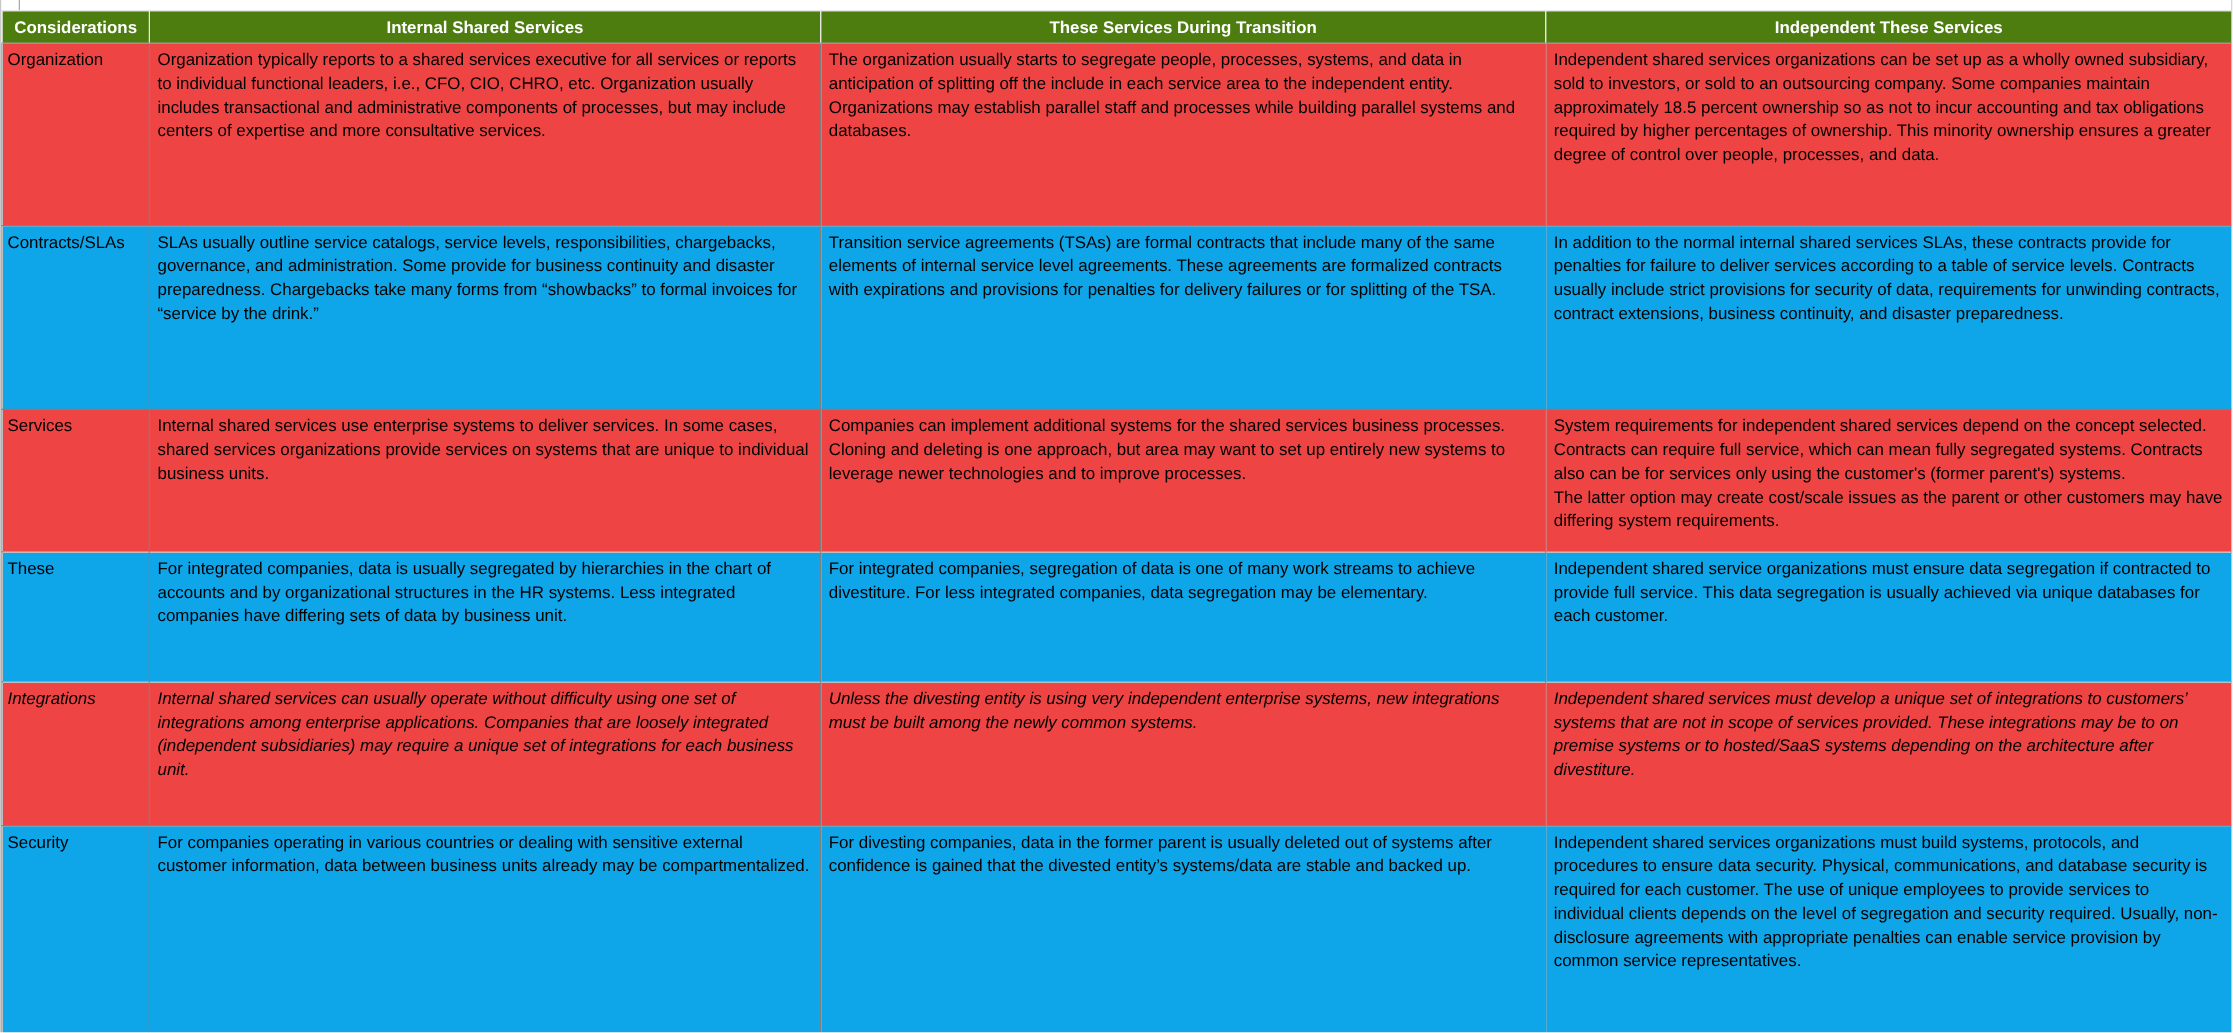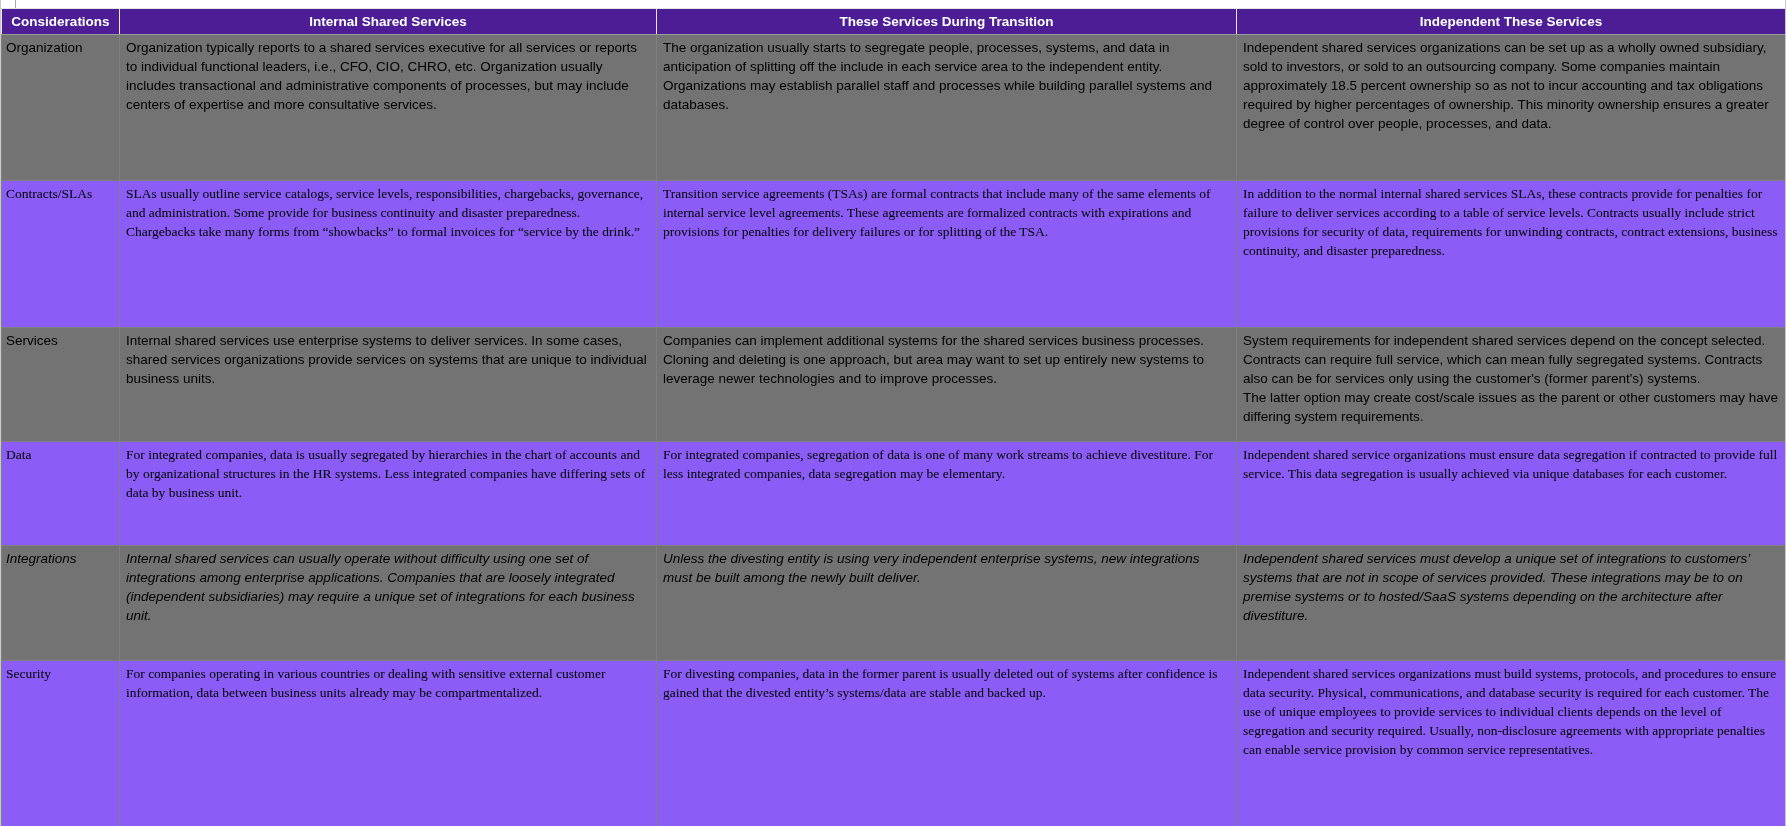--- a/index.html
+++ b/index.html
@@ -32,21 +32,21 @@
     left: 0;
     width: 1785px;
     border-collapse: collapse;
     table-layout: fixed;
     border-top: 1px solid #9a9a9a;
     border-left: 1px solid #9a9a9a;
     border-right: 1px solid #9a9a9a;
     border-bottom: 5px solid #808080;
   }
   th {
-    background: #4c1d95;
+    background: #4d7c0f;
     color: #ffffff;
     font-size: 13.5px;
     font-weight: bold;
     height: 25px;
     text-align: center;
     vertical-align: middle;
     padding: 0 4px;
     border: 1px solid #e6e6e6;
     border-bottom: 1px solid #9a9a9a;
   }
@@ -57,22 +57,22 @@
     vertical-align: top;
     padding: 3px 7px 0 6px;
     border: 1px solid #7f7f7f;
     white-space: pre-line;
     overflow: hidden;
   }
   td.rowhead {
     padding-left: 4px;
     padding-right: 4px;
   }
-  tr.alt td { background: #737373; }
-  tr.plain td { background: #8b5cf6; font-family: Liberation Serif, serif; }
+  tr.alt td { background: #ef4444; }
+  tr.plain td { background: #0ea5e9; }
   tr.h142 td { height: 142px; }
   tr.h143 td { height: 143px; }
   tr.h110 td { height: 110px; }
   tr.h100 td { height: 100px; }
   tr.h111 td { height: 111px; font-style: italic; }
   tr.h177 td { height: 177px; }
 </style>
 </head>
 <body>
 
@@ -108,29 +108,29 @@
         <td>In addition to the normal internal shared services SLAs, these contracts provide for penalties for failure to deliver services according to a table of service levels. Contracts usually include strict provisions for security of data, requirements for unwinding contracts, contract extensions, business continuity, and disaster preparedness.</td>
       </tr>
       <tr class="alt h110">
         <td class="rowhead">Services</td>
         <td>Internal shared services use enterprise systems to deliver services. In some cases, shared services organizations provide services on systems that are unique to individual business units.</td>
         <td>Companies can implement additional systems for the shared services business processes. Cloning and deleting is one approach, but area may want to set up entirely new systems to leverage newer technologies and to improve processes.</td>
         <td>System requirements for independent shared services depend on the concept selected. Contracts can require full service, which can mean fully segregated systems. Contracts also can be for services only using the customer's (former parent's) systems.
 The latter option may create cost/scale issues as the parent or other customers may have differing system requirements.</td>
       </tr>
       <tr class="plain h100">
-        <td class="rowhead">Data</td>
+        <td class="rowhead">These</td>
         <td>For integrated companies, data is usually segregated by hierarchies in the chart of accounts and by organizational structures in the HR systems. Less integrated companies have differing sets of data by business unit.</td>
         <td>For integrated companies, segregation of data is one of many work streams to achieve divestiture. For less integrated companies, data segregation may be elementary.</td>
         <td>Independent shared service organizations must ensure data segregation if contracted to provide full service. This data segregation is usually achieved via unique databases for each customer.</td>
       </tr>
       <tr class="alt h111">
         <td class="rowhead">Integrations</td>
         <td>Internal shared services can usually operate without difficulty using one set of integrations among enterprise applications. Companies that are loosely integrated (independent subsidiaries) may require a unique set of integrations for each business unit.</td>
-        <td>Unless the divesting entity is using very independent enterprise systems, new integrations must be built among the newly built deliver.</td>
+        <td>Unless the divesting entity is using very independent enterprise systems, new integrations must be built among the newly common systems.</td>
         <td>Independent shared services must develop a unique set of integrations to customers’ systems that are not in scope of services provided. These integrations may be to on premise systems or to hosted/SaaS systems depending on the architecture after divestiture.</td>
       </tr>
       <tr class="plain h177">
         <td class="rowhead">Security</td>
         <td>For companies operating in various countries or dealing with sensitive external customer information, data between business units already may be compartmentalized.</td>
         <td>For divesting companies, data in the former parent is usually deleted out of systems after confidence is gained that the divested entity’s systems/data are stable and backed up.</td>
         <td>Independent shared services organizations must build systems, protocols, and procedures to ensure data security. Physical, communications, and database security is required for each customer. The use of unique employees to provide services to individual clients depends on the level of segregation and security required. Usually, non-disclosure agreements with appropriate penalties can enable service provision by common service representatives.</td>
       </tr>
     </tbody>
   </table>

